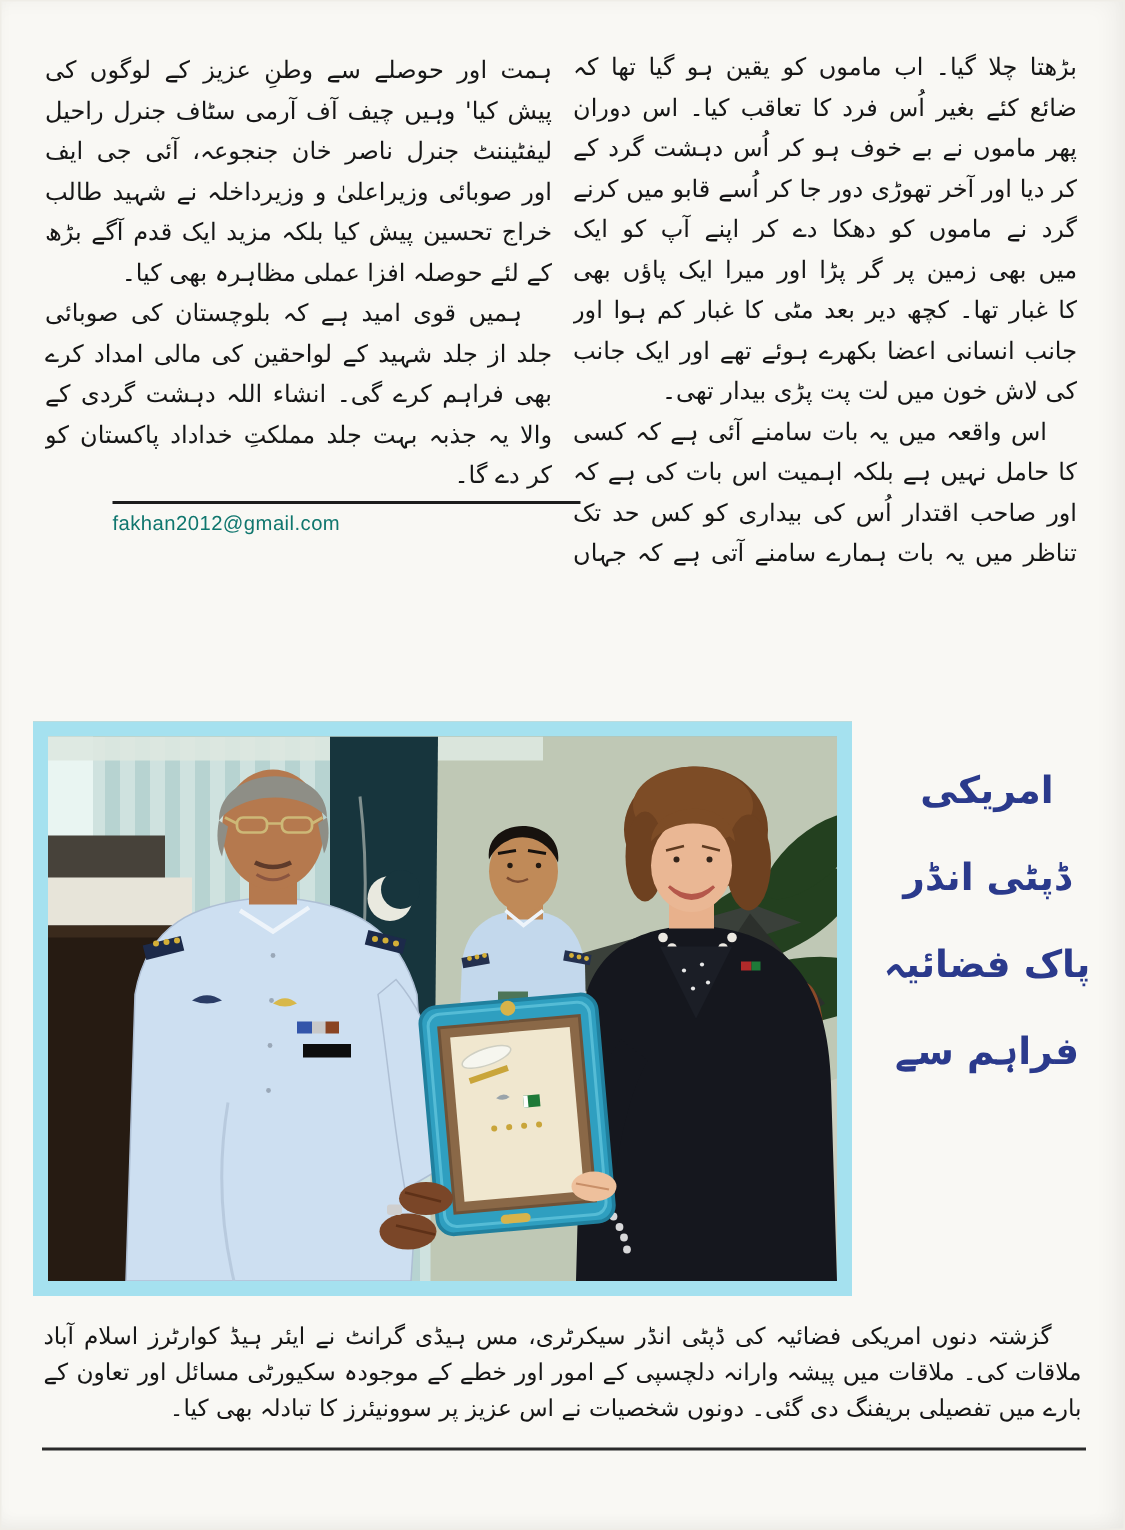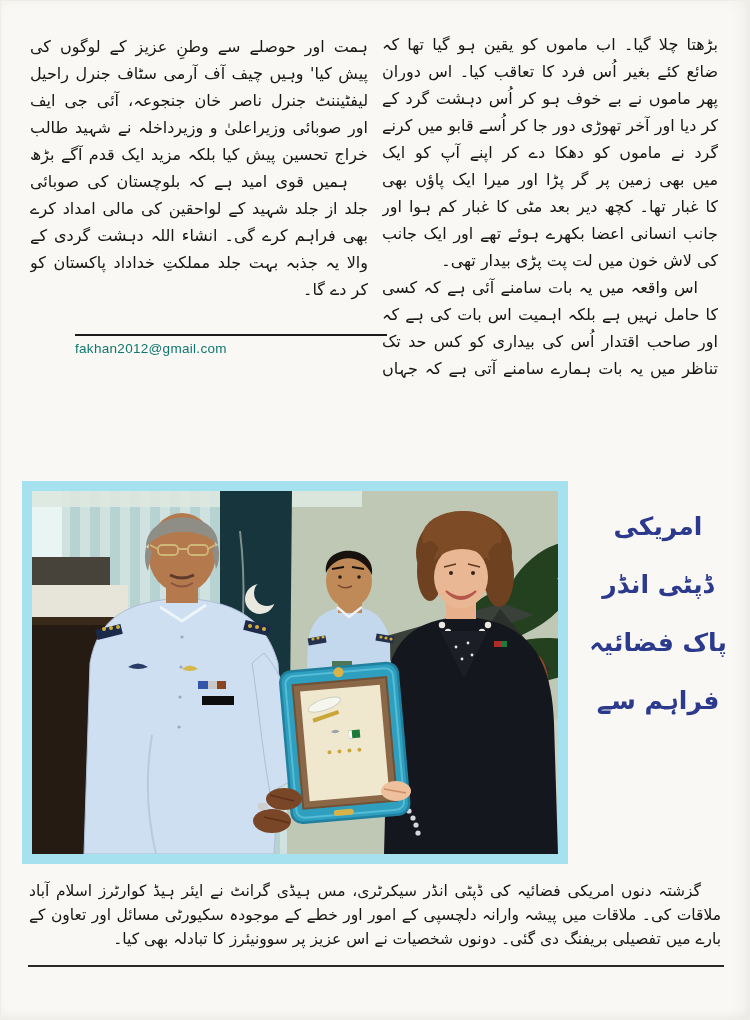--- a/index.html
+++ b/index.html
@@ -78,20 +78,21 @@
       </div>
   </div>
 
   <div class="col col-left urdu">
     <div class="urdu-para">
         <div class="urdu-line">ہمت اور حوصلے سے وطنِ عزیز کے لوگوں کی حفاظت کے لئے اپنی جان کا نذرانہ</div>
         <div class="urdu-line">پیش کیا' وہیں چیف آف آرمی سٹاف جنرل راحیل شریف، کمانڈر سدرن کمانڈ</div>
         <div class="urdu-line">لیفٹیننٹ جنرل ناصر خان جنجوعہ، آئی جی ایف سی بلوچستان میجر جنرل شیر افگن</div>
         <div class="urdu-line">اور صوبائی وزیراعلیٰ و وزیرداخلہ نے شہید طالب حسین کے جذبہ قربانی کو نہ صرف</div>
         <div class="urdu-line">خراج تحسین پیش کیا بلکہ مزید ایک قدم آگے بڑھ کر اُس غریب خاندان کی کفالت</div>
+        <div class="urdu-line">کے لئے حوصلہ افزا عملی مظاہرہ بھی کیا۔</div>
       </div>
     <div class="urdu-para indent">
         <div class="urdu-line">ہمیں قوی امید ہے کہ بلوچستان کی صوبائی حکومت اپنے اعلان کے مطابق</div>
         <div class="urdu-line">جلد از جلد شہید کے لواحقین کی مالی امداد کرے گی اور بڑے بیٹے کو معقول روزگار</div>
         <div class="urdu-line">بھی فراہم کرے گی۔ انشاء اللہ دہشت گردی کے خلاف عام آدمی میں پیدا ہونے</div>
         <div class="urdu-line">والا یہ جذبہ بہت جلد مملکتِ خداداد پاکستان کو اس دہشت گردی کی لعنت سے پاک</div>
         <div class="urdu-line">کر دے گا۔</div>
       </div>
   </div>
 

